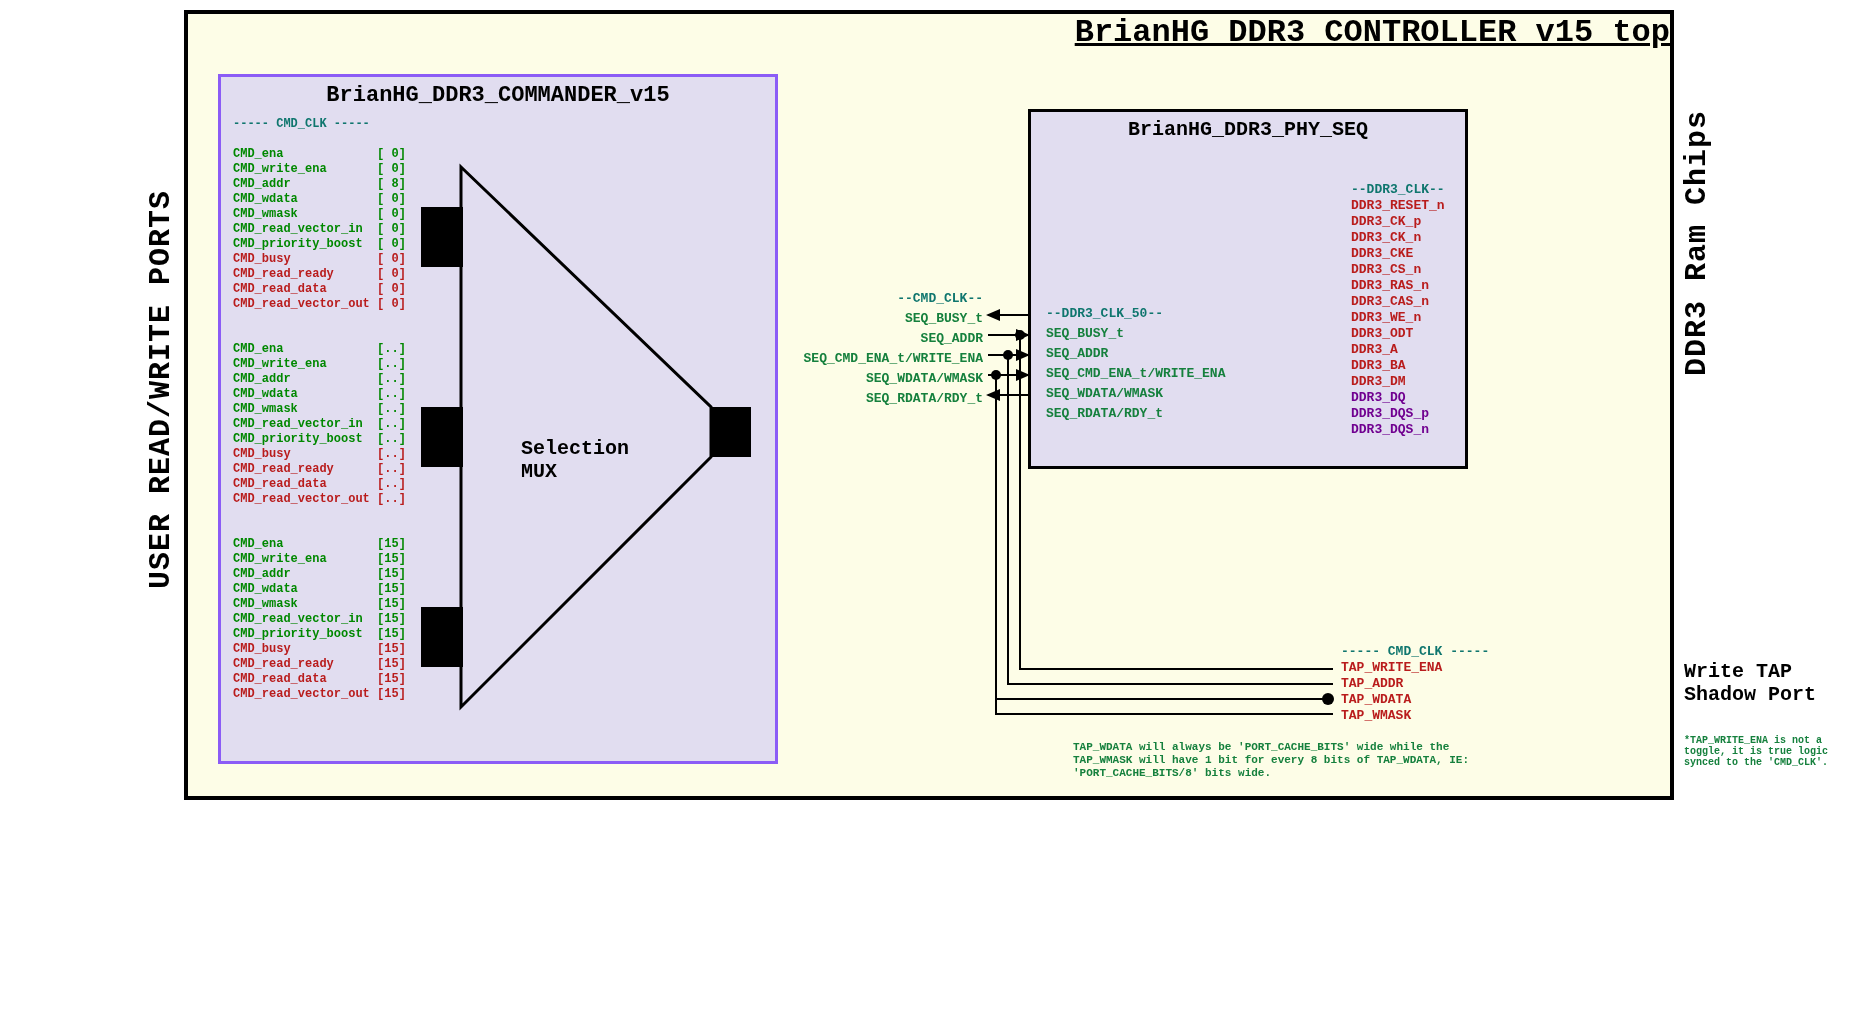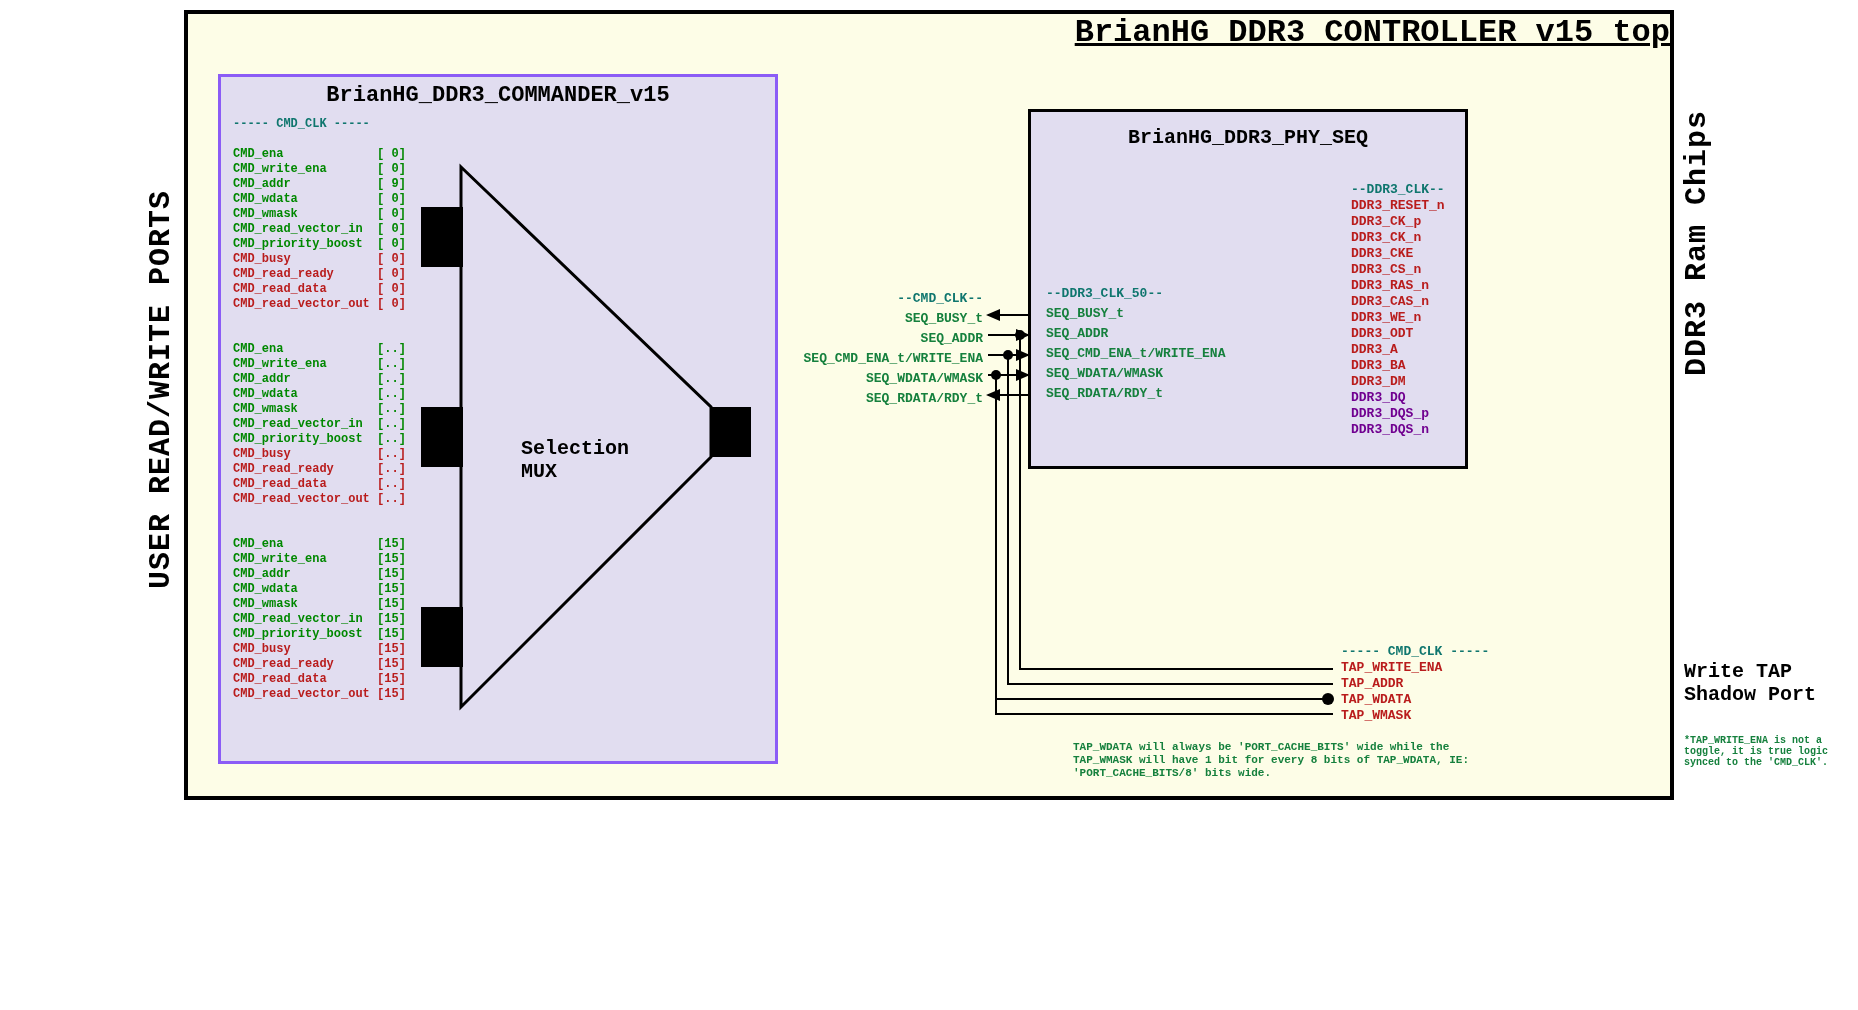--- a/index.html
+++ b/index.html
@@ -4,32 +4,32 @@
 <style>
 *{box-sizing:border-box;margin:0;padding:0}
 body{font-family:"Courier New",monospace;font-weight:bold;background:#fff;padding:10px}
 .frame{border:4px solid #000;background:#fdfde7;position:relative;width:1490px;height:790px}
 .title{text-align:right;font-size:32px;text-decoration:underline;padding:0;font-family:"Courier New",monospace;font-weight:bold}
 .side-left{position:absolute;left:-40px;top:180px;font-size:30px;font-weight:bold;writing-mode:vertical-rl;transform:rotate(180deg);letter-spacing:1px}
 .side-right{position:absolute;right:-40px;top:100px;font-size:30px;font-weight:bold;writing-mode:vertical-rl;transform:rotate(180deg);letter-spacing:1px}
 .commander{position:absolute;left:30px;top:60px;width:560px;height:690px;background:#e1ddf0;border:3px solid #8b5cf6}
 .commander-title{text-align:center;font-size:22px;font-weight:bold;padding:6px}
 .phy{position:absolute;left:840px;top:95px;width:440px;height:360px;background:#e1ddf0;border:3px solid #000}
-.phy-title{text-align:center;font-size:20px;font-weight:bold;padding:14px}
+.phy-title{text-align:center;font-size:20px;font-weight:bold;padding:6px}
 .sigcol{position:absolute;font-size:12px;line-height:15px}
 .blue{color:#0f766e}
 .green{color:#008800}
 .red{color:#b91c1c}
 .purple{color:#700090}
 .black{color:#15803d}
 .row{white-space:pre}
 .muxlabel{position:absolute;left:300px;top:360px;font-size:20px;font-weight:bold;width:140px}
 .blk{position:absolute;background:#000}
 .midcol{position:absolute;left:595px;top:275px;font-size:13px;line-height:20px;text-align:right;width:200px}
-.phycol{position:absolute;left:15px;top:172px;font-size:13px;line-height:20px}
+.phycol{position:absolute;left:15px;top:192px;font-size:13px;line-height:20px}
 .ddrcol{position:absolute;left:320px;top:70px;font-size:13px;line-height:16px}
 .tapcol{position:absolute;left:1153px;top:630px;font-size:13px;line-height:16px}
 .tapnote{position:absolute;left:885px;top:727px;font-size:11px;line-height:13px;width:400px}
 .taplabel{position:absolute;right:-170px;top:650px;font-size:20px;font-weight:bold;width:160px}
 .tapfoot{position:absolute;right:-180px;top:725px;font-size:10px;line-height:11px;width:170px}
 .legend{position:absolute;left:30px;top:800px;font-size:12px;line-height:15px}
 .container{position:relative;width:1490px;margin:0 auto}
 svg.mux{position:absolute;left:0;top:0}
 </style>
 </head>
@@ -42,21 +42,21 @@
 
   <div class="commander">
     <div class="commander-title">BrianHG_DDR3_COMMANDER_v15</div>
     <div class="sigcol" style="left:12px;top:40px">
       <div class="row blue">----- CMD_CLK -----</div>
     </div>
     <div id="sig-groups">
           <div class="sigcol" style="left:12px;top:70px">
             <div class="row green">CMD_ena             [ 0]</div>
             <div class="row green">CMD_write_ena       [ 0]</div>
-            <div class="row green">CMD_addr            [ 9]</div>
+            <div class="row green">CMD_addr            [ 8]</div>
             <div class="row green">CMD_wdata           [ 0]</div>
             <div class="row green">CMD_wmask           [ 0]</div>
             <div class="row green">CMD_read_vector_in  [ 0]</div>
             <div class="row green">CMD_priority_boost  [ 0]</div>
             <div class="row red">CMD_busy            [ 0]</div>
             <div class="row red">CMD_read_ready      [ 0]</div>
             <div class="row red">CMD_read_data       [ 0]</div>
             <div class="row red">CMD_read_vector_out [ 0]</div>
           </div>
           <div class="sigcol" style="left:12px;top:265px">

